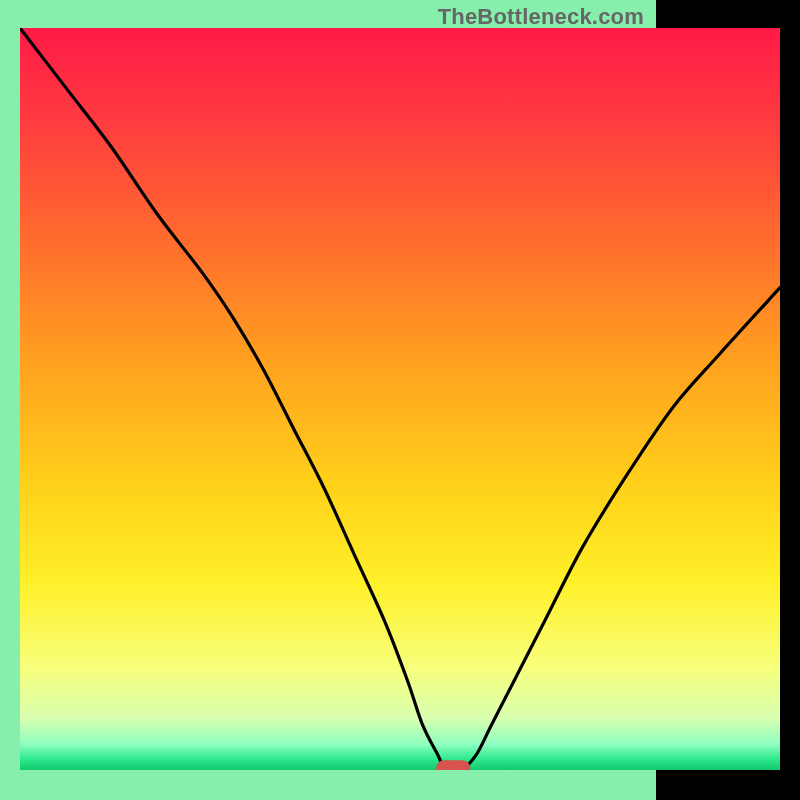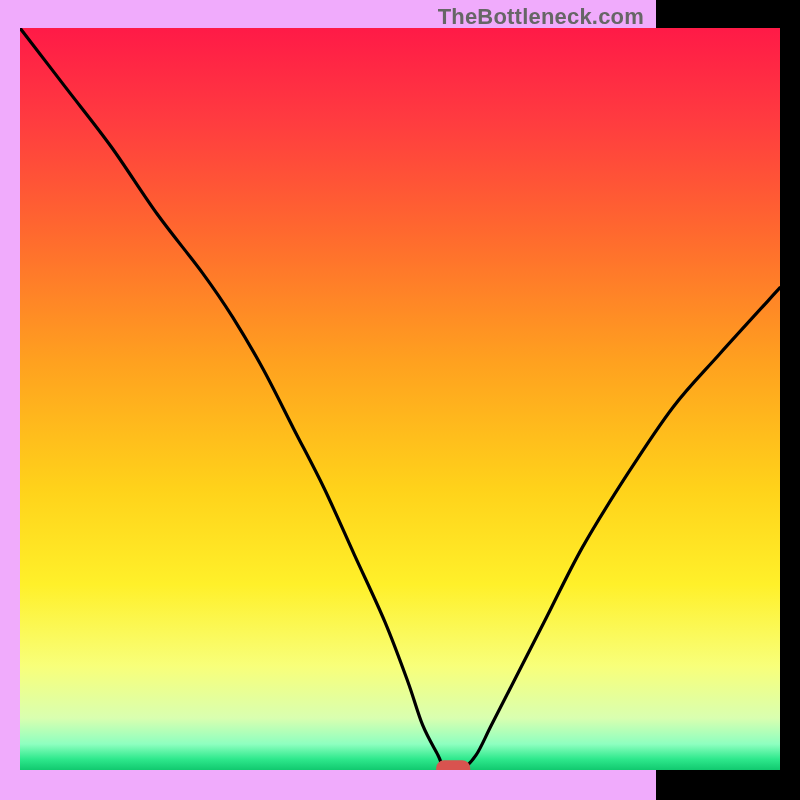--- a/index.html
+++ b/index.html
@@ -6,21 +6,21 @@
     margin: 0;
     padding: 0;
     width: 800px;
     height: 800px;
     background: #000;
     overflow: hidden;
   }
   .outer {
     width: 656px;
     height: 800px;
-    background: #f0abfc;
+    background: #86efac;
     position: relative;
   }
   .attribution {
     position: absolute;
     top: 4px;
     right: 12px;
     color: #666;
     font-family: Arial, Helvetica, sans-serif;
     font-size: 22px;
     font-weight: bold;

